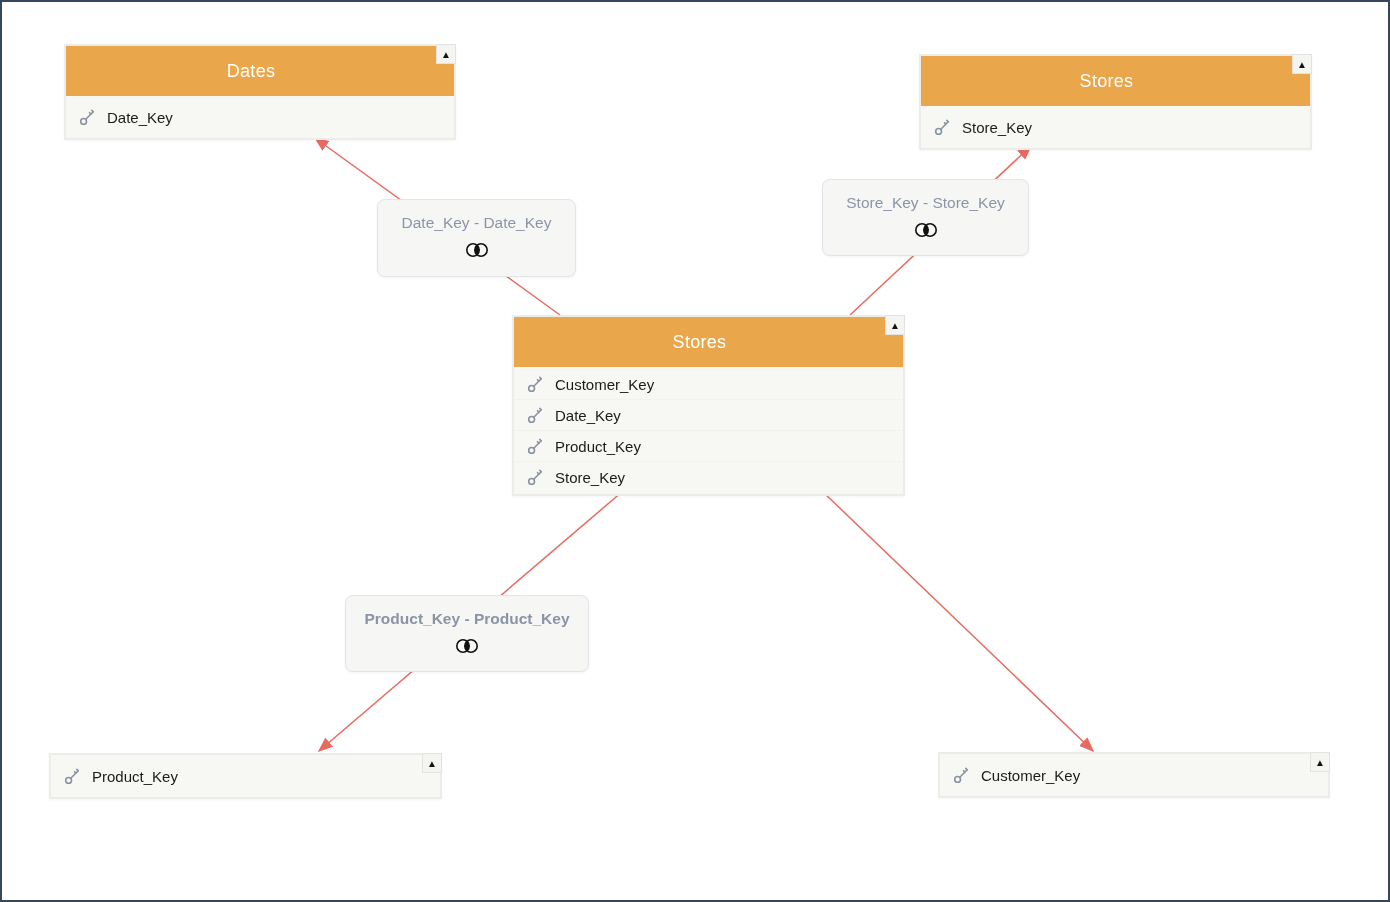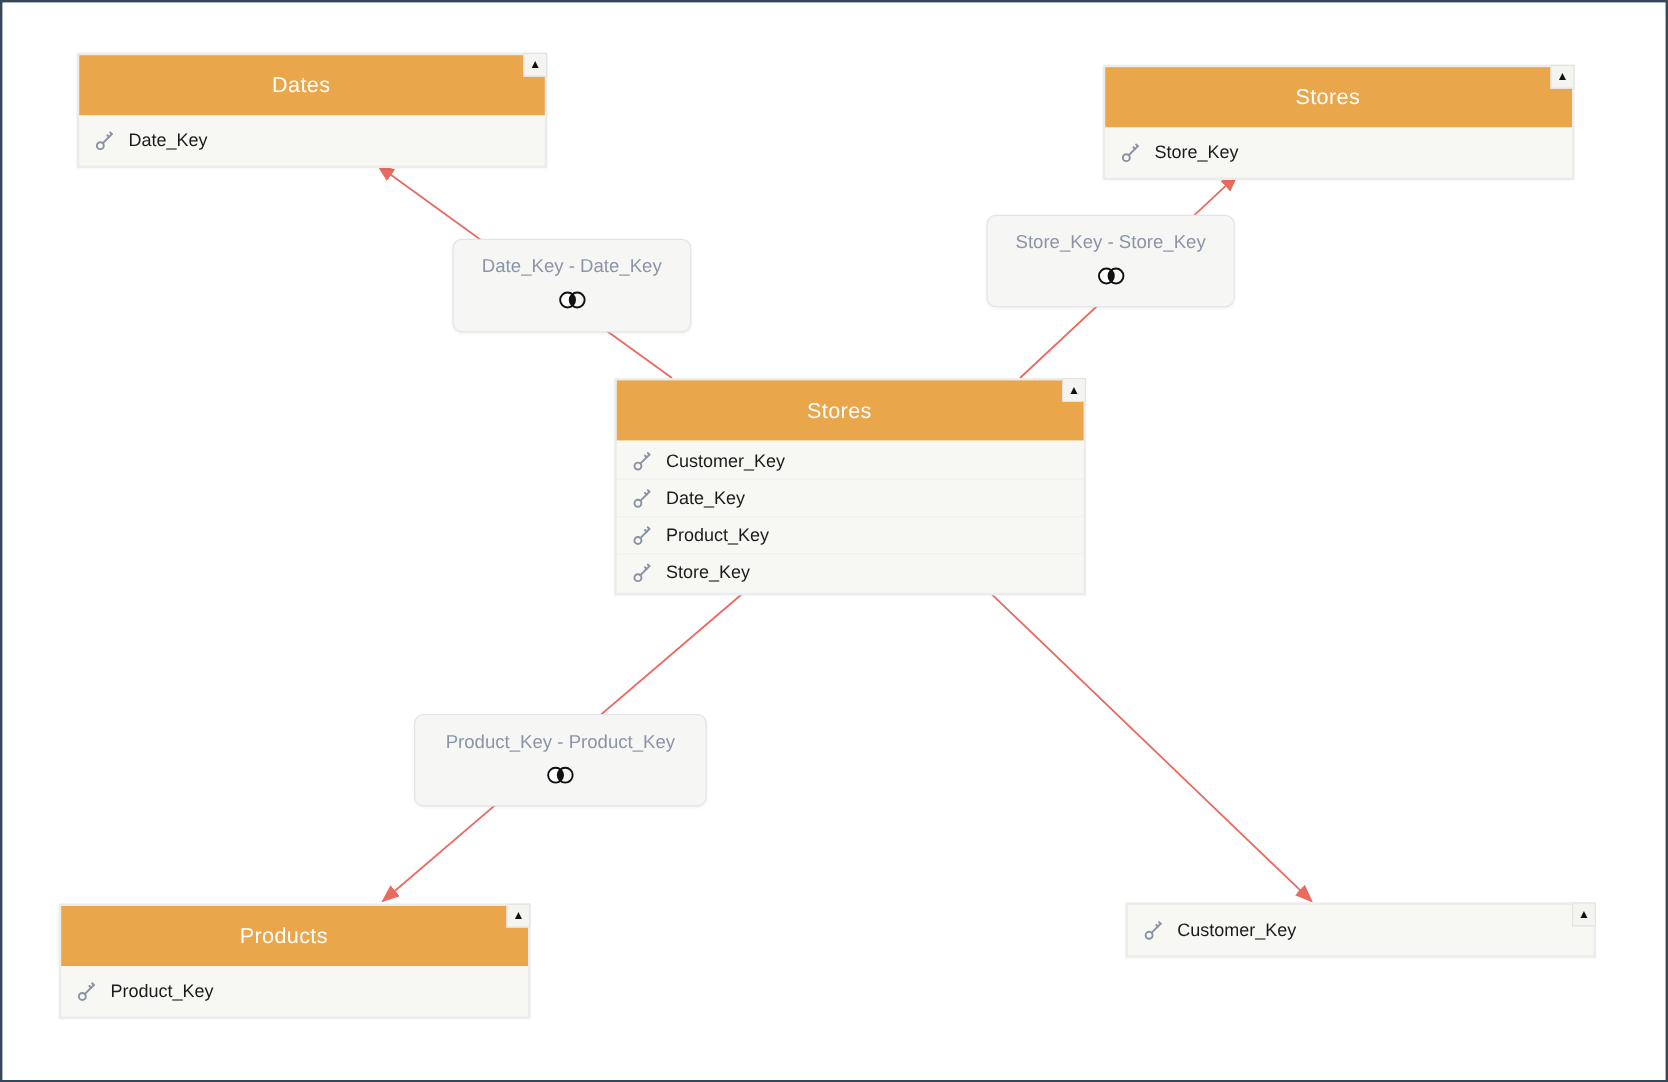--- a/index.html
+++ b/index.html
@@ -179,21 +179,20 @@
             <path d="M15.2 3.8 L13.8 2.4"></path>
             <path d="M12.9 6.1 L11.5 4.7"></path>
           </svg>
         <span>Store_Key</span>
       </div>
     </div>
   </div>
 
   <div class="entity-table single" style="left:47px; top:751px; width:393px;">
     <div class="collapse-btn">▲</div>
-    <div class="entity-header">Products</div>
     <div class="entity-body">
       <div class="field-row">
         <svg class="key-icon" width="18" height="18" viewBox="0 0 18 18" fill="none" stroke="#8a92a3" stroke-width="1.6" stroke-linecap="round">
             <circle cx="5.6" cy="13.4" r="2.9"></circle>
             <path d="M7.8 11.2 L15.2 3.8"></path>
             <path d="M15.2 3.8 L13.8 2.4"></path>
             <path d="M12.9 6.1 L11.5 4.7"></path>
           </svg>
         <span>Product_Key</span>
       </div>
@@ -226,21 +225,21 @@
 
   <div class="rel-box" style="left:820px; top:177px; width:207px; height:77px;">
     <span class="rel-label">Store_Key - Store_Key</span>
     <svg class="join-icon" width="30" height="18" viewBox="0 0 30 18">
         <circle cx="11" cy="9" r="6.2" fill="#ffffff" stroke="#111111" stroke-width="1.6"></circle>
         <circle cx="19" cy="9" r="6.2" fill="none" stroke="#111111" stroke-width="1.6"></circle>
         <path d="M15 4.26 A6.2 6.2 0 0 1 15 13.74 A6.2 6.2 0 0 1 15 4.26 Z" fill="#111111"></path>
       </svg>
   </div>
 
-  <div class="rel-box" style="left:343px; top:593px; width:244px; height:77px;">
+  <div class="rel-box" style="left:343px; top:593px; width:244px; height:77px;font-weight:bold;">
     <span class="rel-label">Product_Key - Product_Key</span>
     <svg class="join-icon" width="30" height="18" viewBox="0 0 30 18">
         <circle cx="11" cy="9" r="6.2" fill="#ffffff" stroke="#111111" stroke-width="1.6"></circle>
         <circle cx="19" cy="9" r="6.2" fill="none" stroke="#111111" stroke-width="1.6"></circle>
         <path d="M15 4.26 A6.2 6.2 0 0 1 15 13.74 A6.2 6.2 0 0 1 15 4.26 Z" fill="#111111"></path>
       </svg>
   </div>
 
 
 </div>

